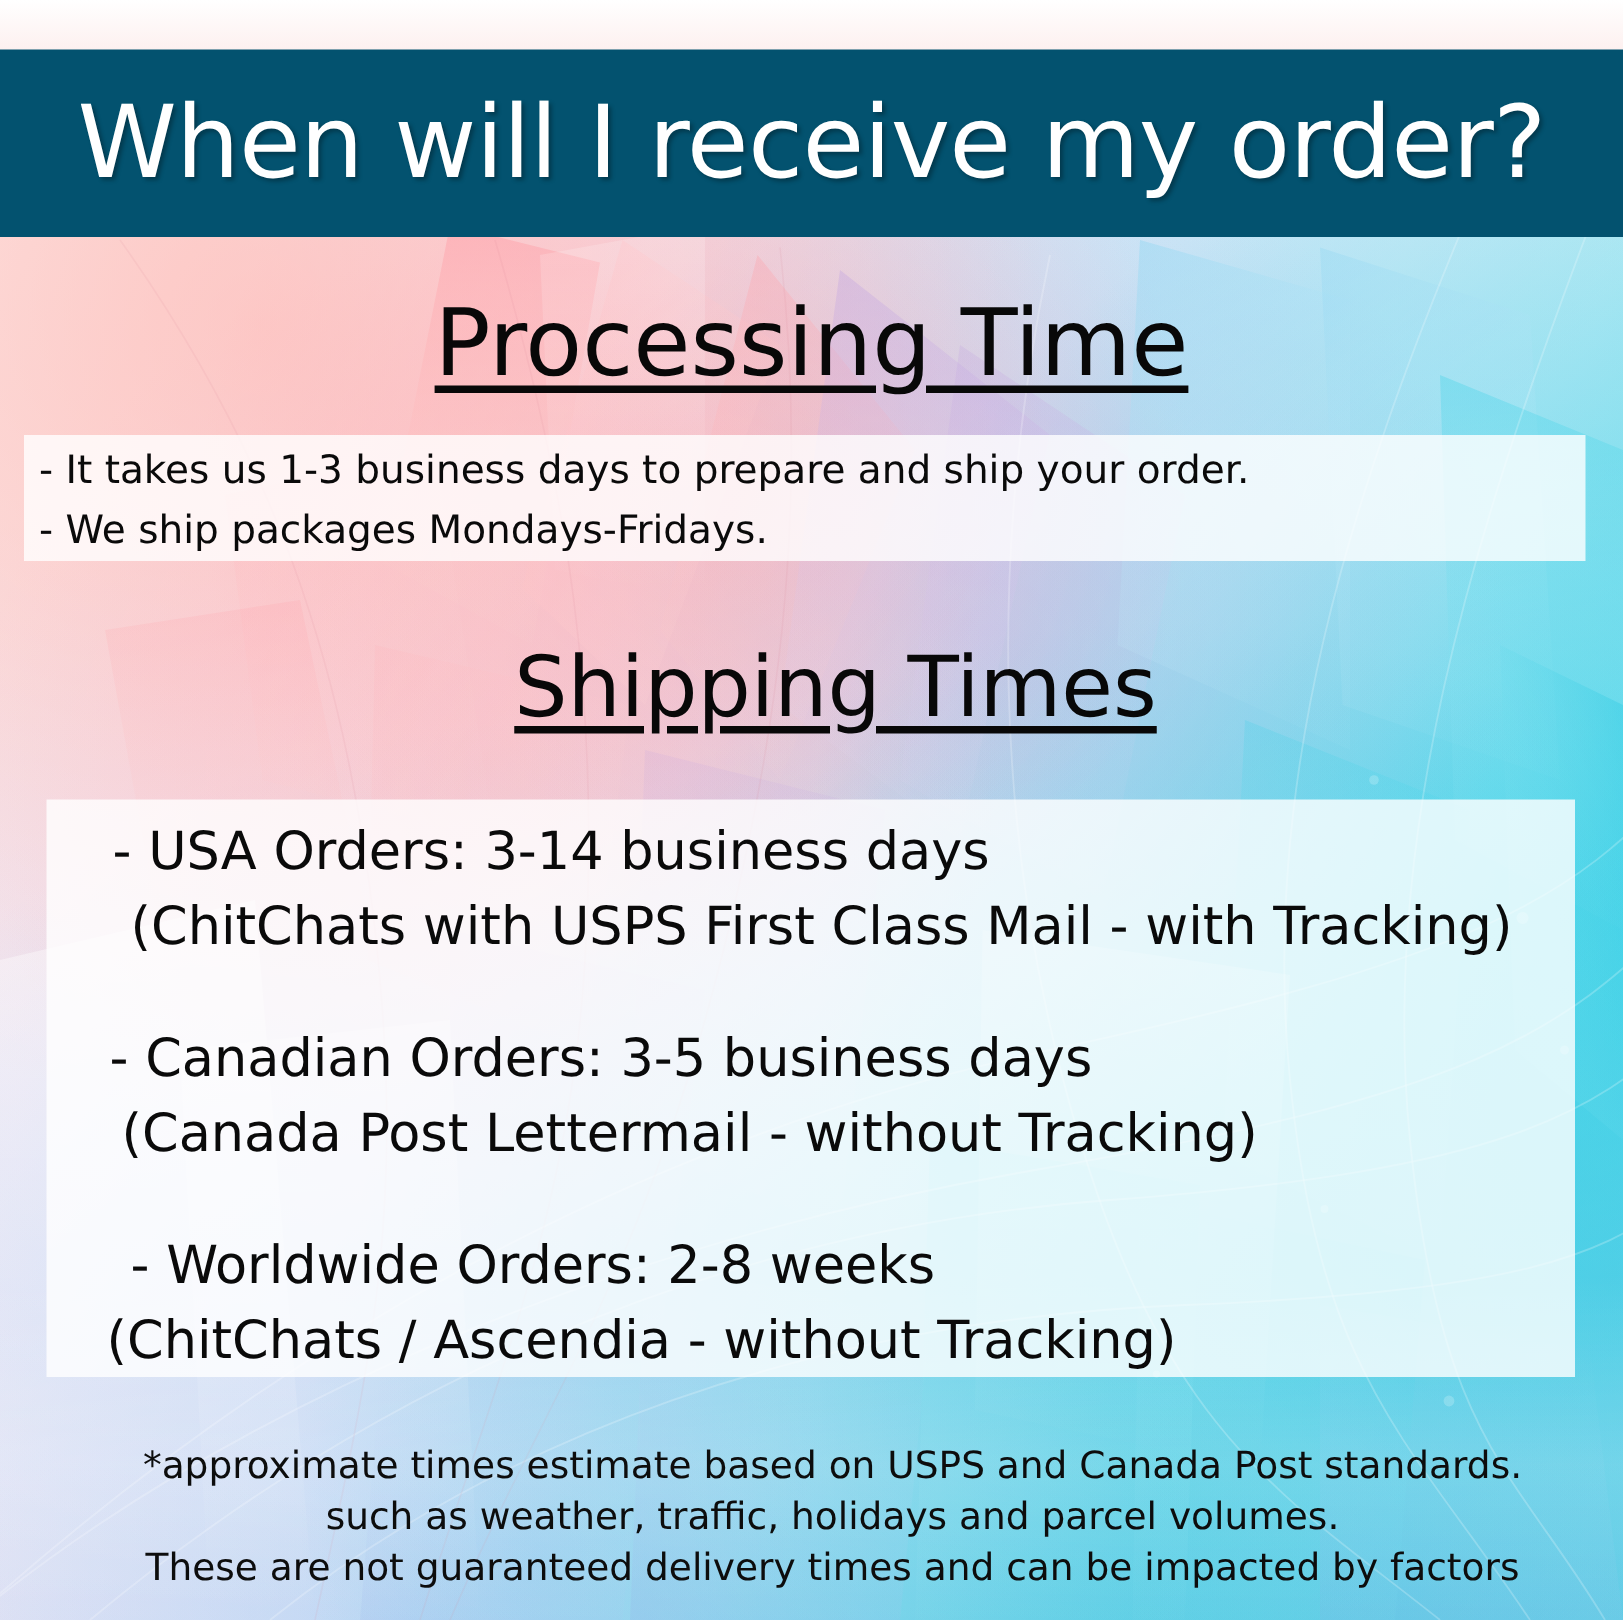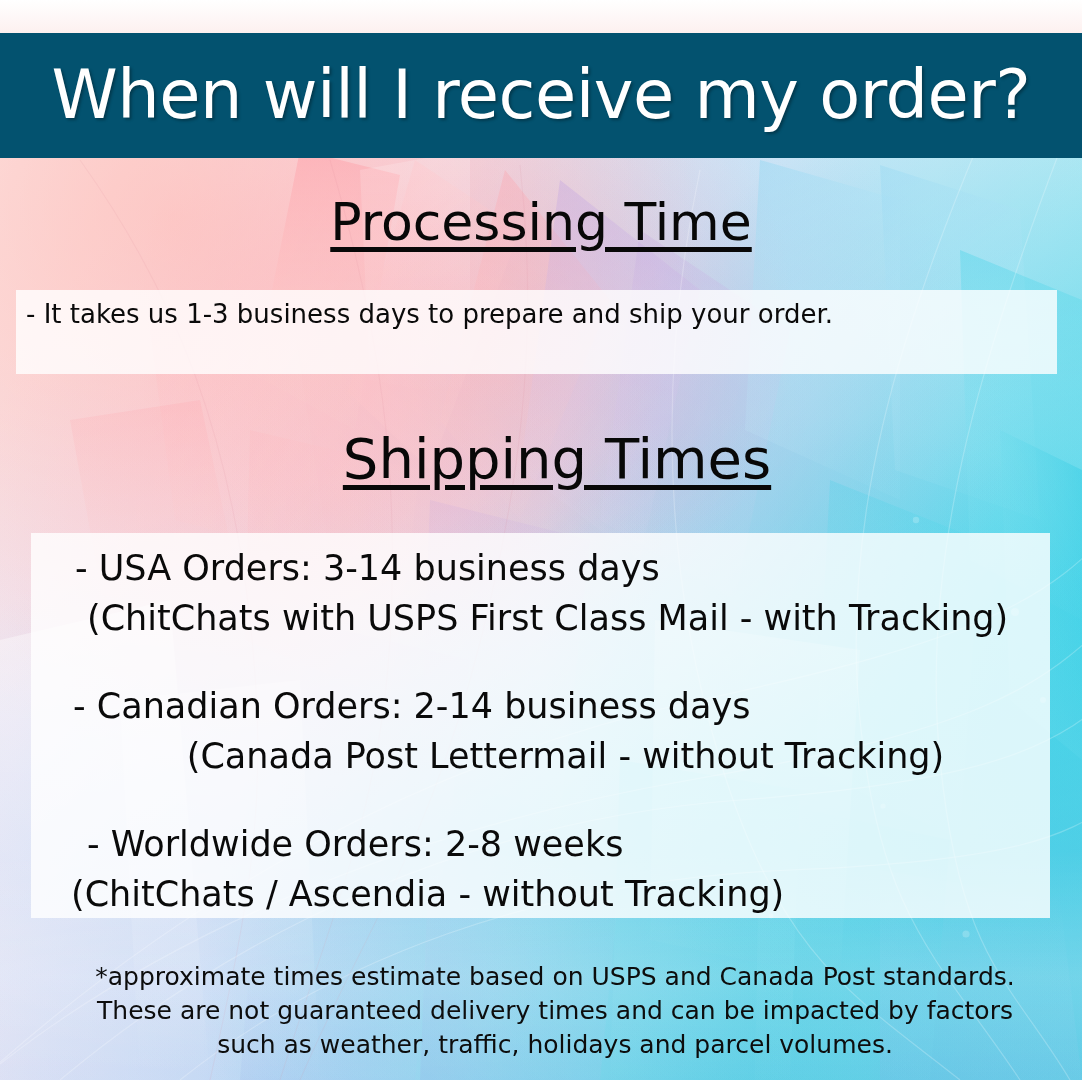--- a/index.html
+++ b/index.html
@@ -95,21 +95,21 @@
     font-family:"DejaVu Sans", sans-serif;
     font-weight:400;
     white-space:nowrap;
     text-decoration:underline;
     text-underline-offset:7px;
     text-decoration-thickness:5px;
   }
   #heading-processing{
     left:0; right:0; top:192px;
     text-align:center;
-    font-size:52px;
+    font-size:62px;
   }
   #heading-shipping{
     left:0; right:0; top:426px;
     text-align:center;
     font-size:56px;
     padding-left:32px;
   }
 
   
   .text-panel{
@@ -136,21 +136,21 @@
     padding:10px 0 0 0;
     font-size:35px;
     line-height:50px;
   }
   .ship-group{ margin-bottom:38px;margin-left:32px; }
   .ship-group:last-child{ margin-bottom:0; }
   .ship-line{ white-space:nowrap; }
   .ship-line.l1{ padding-left:12px; }
   .ship-line.l2{ padding-left:24px; }
   .ship-group.canada .ship-line.l1{ padding-left:10px; }
-  .ship-group.canada .ship-line.l2{ padding-left:18px;text-align:center; }
+  .ship-group.canada .ship-line.l2{ padding-left:18px; }
   .ship-group.world .ship-line.l1{ padding-left:24px; }
   .ship-group.world .ship-line.l2{ padding-left:8px; }
 
   
   #footnote{
     position:absolute;
     z-index:5;
     left:0; right:0; top:960px;
     text-align:center;
     color:#0d0d0d;
@@ -265,42 +265,43 @@
   <div id="bg-bottom-sheen"></div>
 
   <div id="header-banner">
     <div id="header-title">When will I receive my order?</div>
   </div>
 
   <div id="heading-processing" class="section-heading">Processing Time</div>
 
   <div id="panel-processing" class="text-panel">
     <div class="line">- It takes us 1-3 business days to prepare and ship your order.</div>
+    <div class="line">- We ship packages Mondays-Fridays.</div>
   </div>
 
   <div id="heading-shipping" class="section-heading">Shipping Times</div>
 
   <div id="panel-shipping" class="text-panel">
 
     <div class="ship-group usa">
       <div class="ship-line l1">- USA Orders: 3-14 business days</div>
       <div class="ship-line l2">(ChitChats with USPS First Class Mail - with Tracking)</div>
     </div>
 
     <div class="ship-group canada">
-      <div class="ship-line l1">- Canadian Orders: 2-14 business days</div>
+      <div class="ship-line l1">- Canadian Orders: 3-5 business days</div>
       <div class="ship-line l2">(Canada Post Lettermail - without Tracking)</div>
     </div>
 
     <div class="ship-group world">
       <div class="ship-line l1">- Worldwide Orders: 2-8 weeks</div>
       <div class="ship-line l2">(ChitChats / Ascendia - without Tracking)</div>
     </div>
 
   </div>
 
   <div id="footnote">
     <div class="line">*approximate times estimate based on USPS and Canada Post standards.</div>
+    <div class="line">such as weather, traffic, holidays and parcel volumes.</div>
     <div class="line">These are not guaranteed delivery times and can be impacted by factors</div>
-    <div class="line">such as weather, traffic, holidays and parcel volumes.</div>
   </div>
 
 </div>
 
 </body></html>

